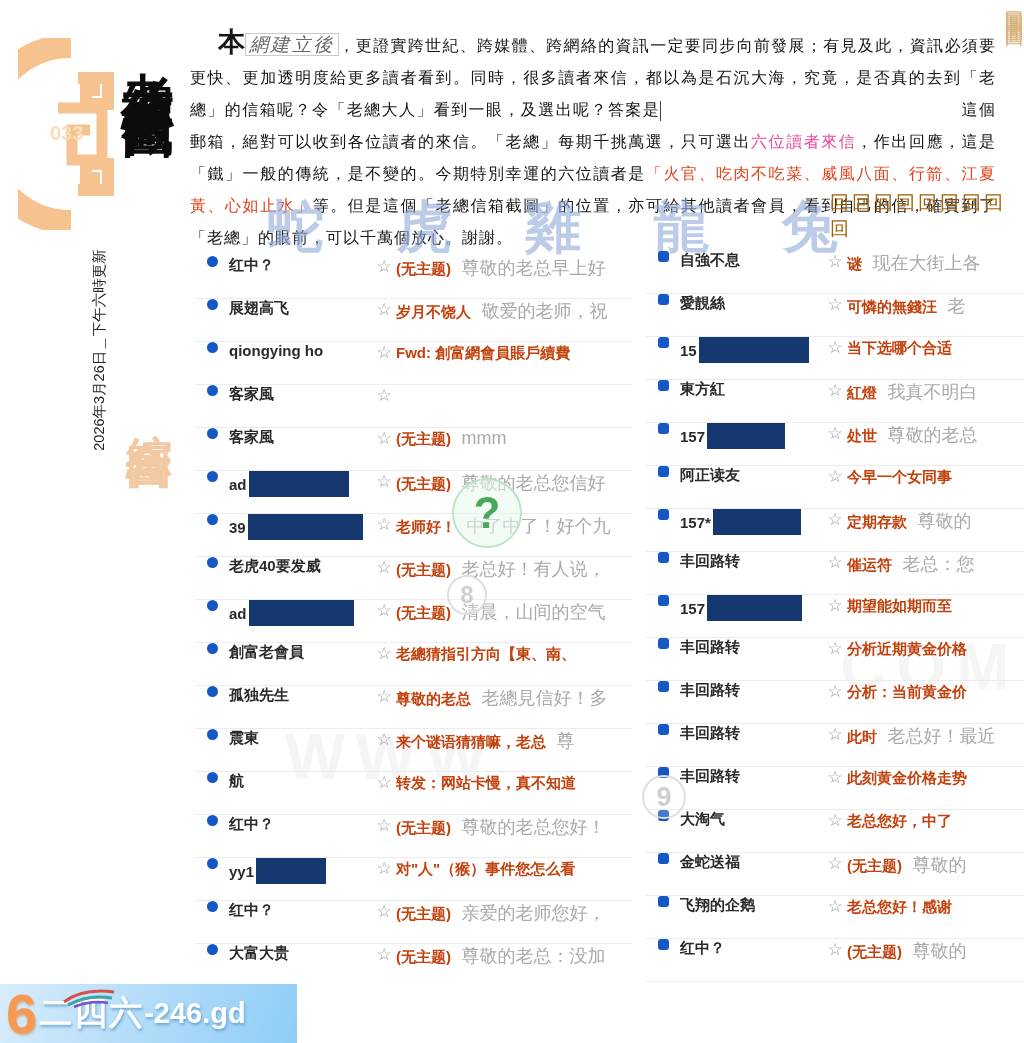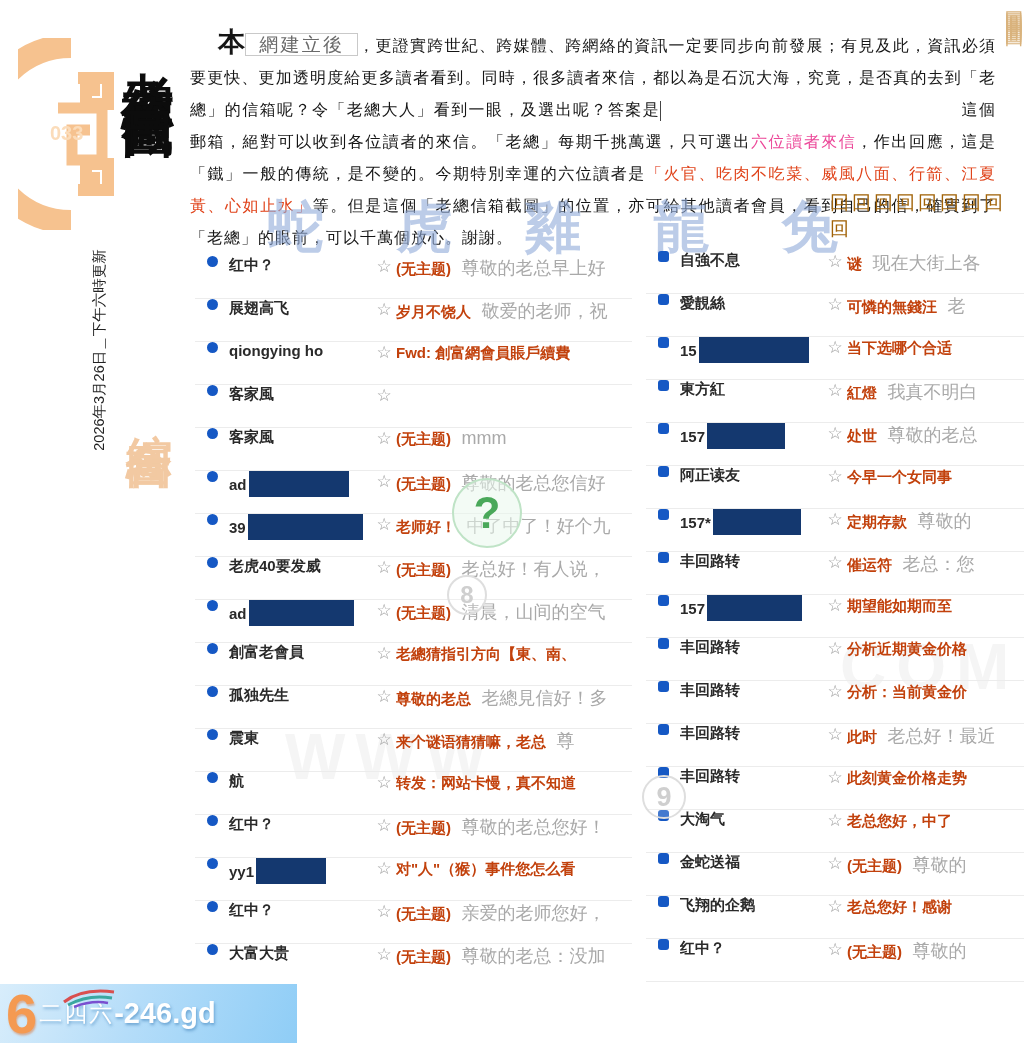--- a/index.html
+++ b/index.html
@@ -15,21 +15,21 @@
            font-family:"DejaVu Serif",serif;font-weight:bold;font-size:46px;color:#f2c9a2;
            letter-spacing:6px;line-height:52px;}
   .v-date{position:absolute;left:-10px;top:340px;width:220px;height:20px;
           transform:rotate(-90deg);transform-origin:center;font-size:14.5px;color:#222;
           text-align:center;white-space:nowrap;}
 
   
   .header-text{position:absolute;left:190px;top:26px;width:806px;font-family:"Liberation Serif",serif;
           font-size:16px;line-height:32px;color:#151515;letter-spacing:1px;text-indent:28px;text-align:justify;}
   .lead-char{font-size:27px;font-weight:bold;letter-spacing:0;}
-  .hand{font-size:19px;color:#6a6a6a;border:1px solid #c9c9c9;padding:0 13px;letter-spacing:2px;}
+  .hand{font-size:19px;color:#6a6a6a;border:1px solid #c9c9c9;padding:0 3px;letter-spacing:2px;font-style:italic;}
   .blank-box{display:inline-block;width:300px;height:20px;background:#fff;border-left:1px solid #444;
           vertical-align:middle;}
   .hl-magenta{color:#ec4899;}
   .hl-red{color:#e0431a;}
   .hl-bracket{color:#dd2200;}
 
   
   .meander-right{position:absolute;right:0px;top:-4px;writing-mode:vertical-rl;color:#d9b27c;
           font-size:19px;line-height:20px;letter-spacing:2px;}
   .meander-top{position:absolute;left:830px;top:190px;color:#a16207;font-size:19px;letter-spacing:3px;}
@@ -63,21 +63,21 @@
   .n8{left:447px;top:575px;width:36px;height:36px;font-size:24px;}
   .n9{left:642px;top:775px;width:40px;height:40px;font-size:27px;}
 
   
   .footer{position:absolute;left:0;top:984px;width:297px;height:59px;
           background:linear-gradient(110deg,#d8edfb 0%,#b5ddf9 45%,#8fcdf6 100%);
           display:flex;align-items:center;overflow:hidden;}
   .logo-six{font-size:56px;font-weight:bold;color:#f49a52;margin:0 2px 0 6px;
           text-shadow:1px 2px 2px rgba(220,120,60,.5);line-height:56px;}
   .ribbons{position:absolute;left:62px;top:2px;}
-  .logo-cn{font-family:"DejaVu Serif",serif;font-weight:normal;font-size:23px;color:#fff;
+  .logo-cn{font-family:"DejaVu Serif",serif;font-weight:bold;font-size:33px;color:#fff;
           letter-spacing:2px;text-shadow:1px 2px 3px rgba(90,150,200,.8);text-align:right;}
   .logo-domain{font-weight:bold;font-size:29px;color:#fff;text-shadow:1px 2px 3px rgba(90,150,200,.8);}
 </style>
 </head>
 <body>
 
 <div class="page">
 
   <svg class="emblem" viewBox="0 0 106 192">
     <g fill="none" stroke="#f6c28f">

